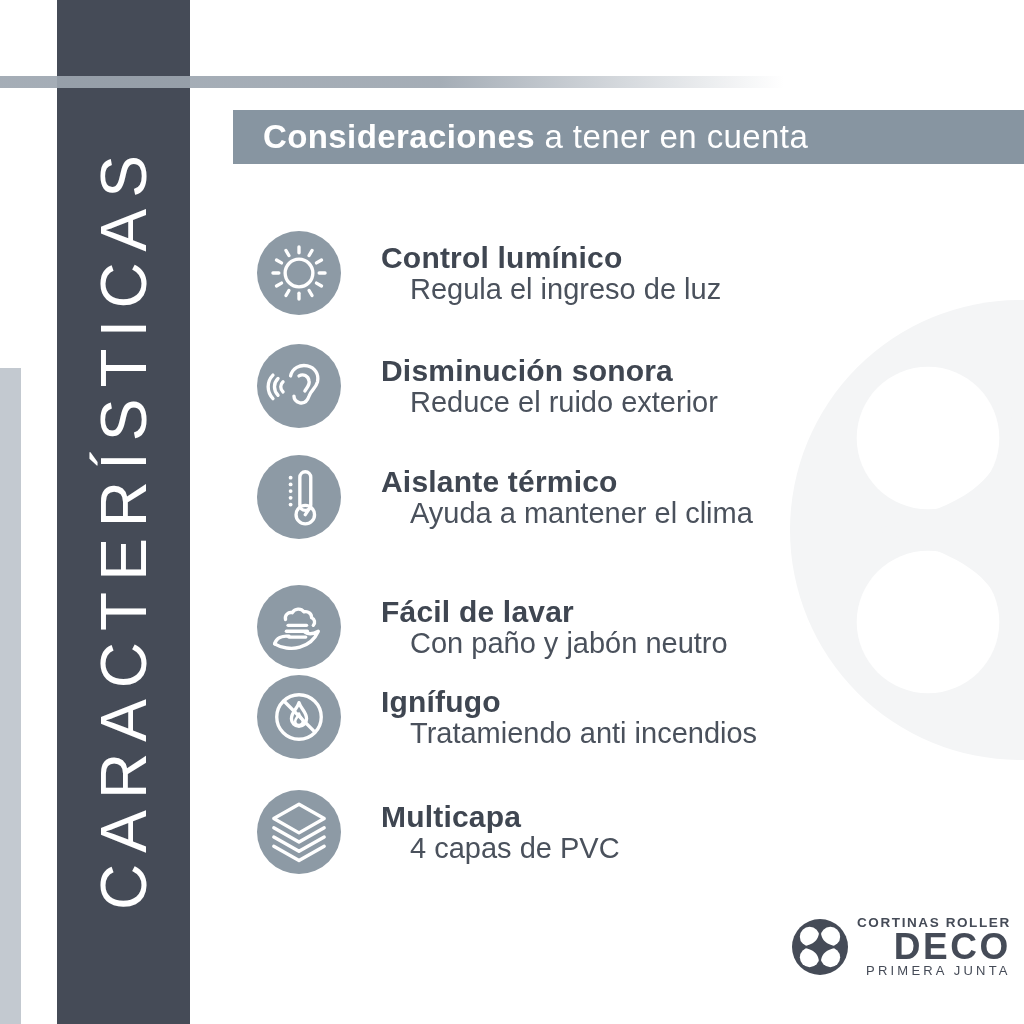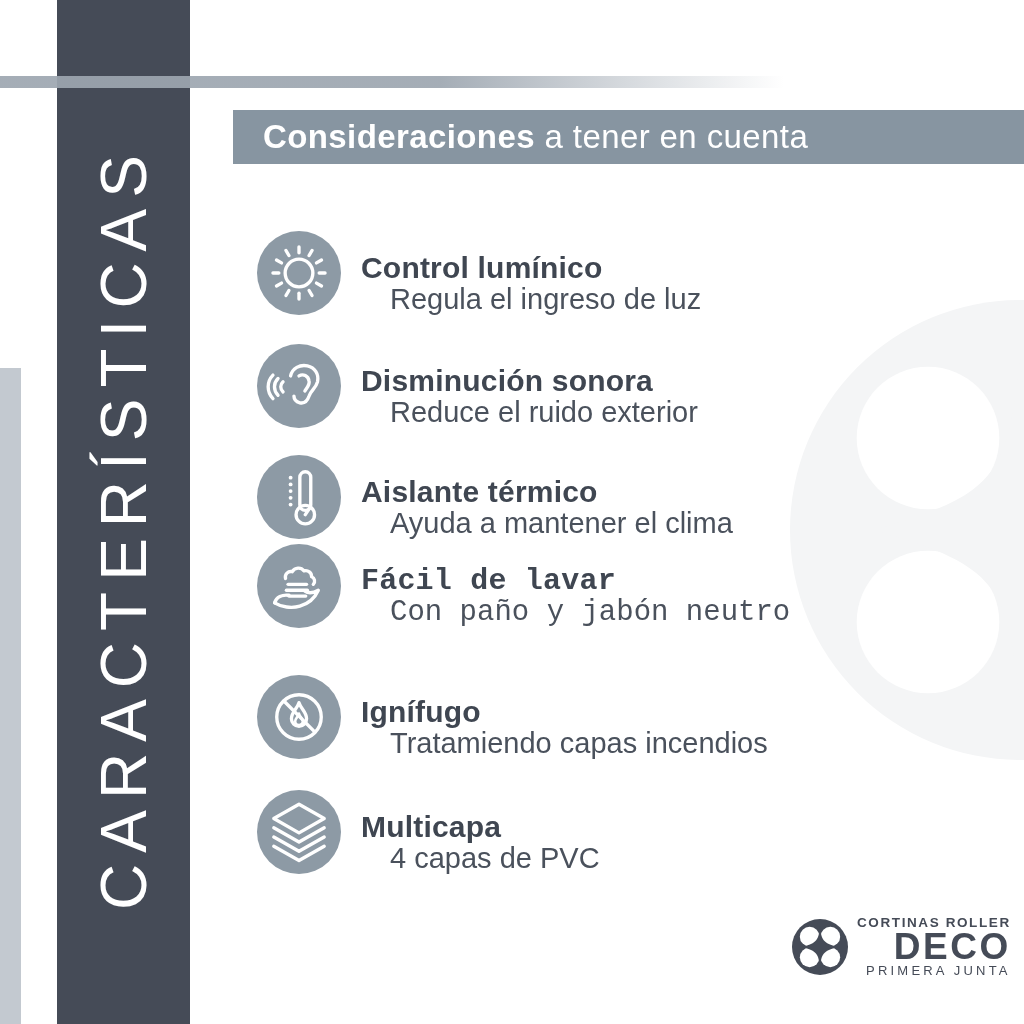--- a/index.html
+++ b/index.html
@@ -20,22 +20,22 @@
     writing-mode:vertical-rl;transform:rotate(180deg);
     color:#ffffff;font-size:64px;font-weight:100;letter-spacing:11px;
     white-space:nowrap;margin-top:30px;
   }
   
   .header-bar{position:absolute;left:233px;top:110px;width:920px;height:54px;background:#8795a1;
     display:flex;align-items:center;z-index:3;}
   .header-title{color:#ffffff;font-size:33px;padding-left:30px;letter-spacing:0.4px;white-space:nowrap;}
   .header-title .bold{font-weight:700;}
   
-  .feature{position:absolute;left:257px;display:flex;align-items:flex-end;gap:20px;z-index:3;}
-  .f1{top:231px;} .f2{top:344px;} .f3{top:455px;} .f4{top:544px;font-family:Liberation Mono, monospace;} .f5{top:675px;} .f6{top:790px;}
+  .feature{position:absolute;left:257px;display:flex;align-items:center;gap:40px;z-index:3;}
+  .f1{top:231px;} .f2{top:344px;} .f3{top:455px;} .f4{top:585px;} .f5{top:675px;} .f6{top:790px;}
   .feature-icon{width:84px;height:84px;border-radius:50%;background:#8d9aa5;flex:0 0 84px;
     display:flex;align-items:center;justify-content:center;}
   .feature-icon svg{width:84px;height:84px;display:block;}
   .feature-text{display:flex;flex-direction:column;}
   .feature-title{font-size:30px;font-weight:700;color:#3f4651;line-height:32px;letter-spacing:0.2px;white-space:nowrap;}
   .feature-sub{font-size:29px;font-weight:400;color:#4a515c;line-height:31px;white-space:nowrap;margin-left:29px;}
   
   .brand{position:absolute;left:792px;top:915px;display:flex;align-items:center;gap:9px;z-index:3;}
   .brand-icon{width:56px;height:56px;display:block;}
   .brand-text{display:flex;flex-direction:column;align-items:flex-end;}
@@ -157,21 +157,21 @@
       <g class="stroke">
         <circle cx="50" cy="50" r="26.5"></circle>
         <path d="M50 33 c2 7 9 11 9 19 a9 9 0 0 1 -18 0 c0 -8 7 -12 9 -19 z"></path>
         <path d="M50 46 c1 4 4.5 5.5 4.5 9 a4.5 4.5 0 0 1 -9 0 c0 -3.5 3.5 -5 4.5 -9" stroke-width="3"></path>
         <line x1="32" y1="31" x2="69" y2="68"></line>
       </g>
     </svg>
   </div>
   <div class="feature-text">
     <div class="feature-title">Ignífugo</div>
-    <div class="feature-sub">Tratamiendo capas incendios</div>
+    <div class="feature-sub">Tratamiendo anti incendios</div>
   </div>
 </div>
 
 <div class="feature f6">
   <div class="feature-icon">
     <svg viewBox="0 0 100 100" aria-hidden="true">
       <g class="stroke" stroke-width="4.5">
         <path d="M50 17 L80 34 L50 51 L20 34 Z"></path>
         <path d="M20 45 L50 62 L80 45"></path>
         <path d="M20 56 L50 73 L80 56"></path>

